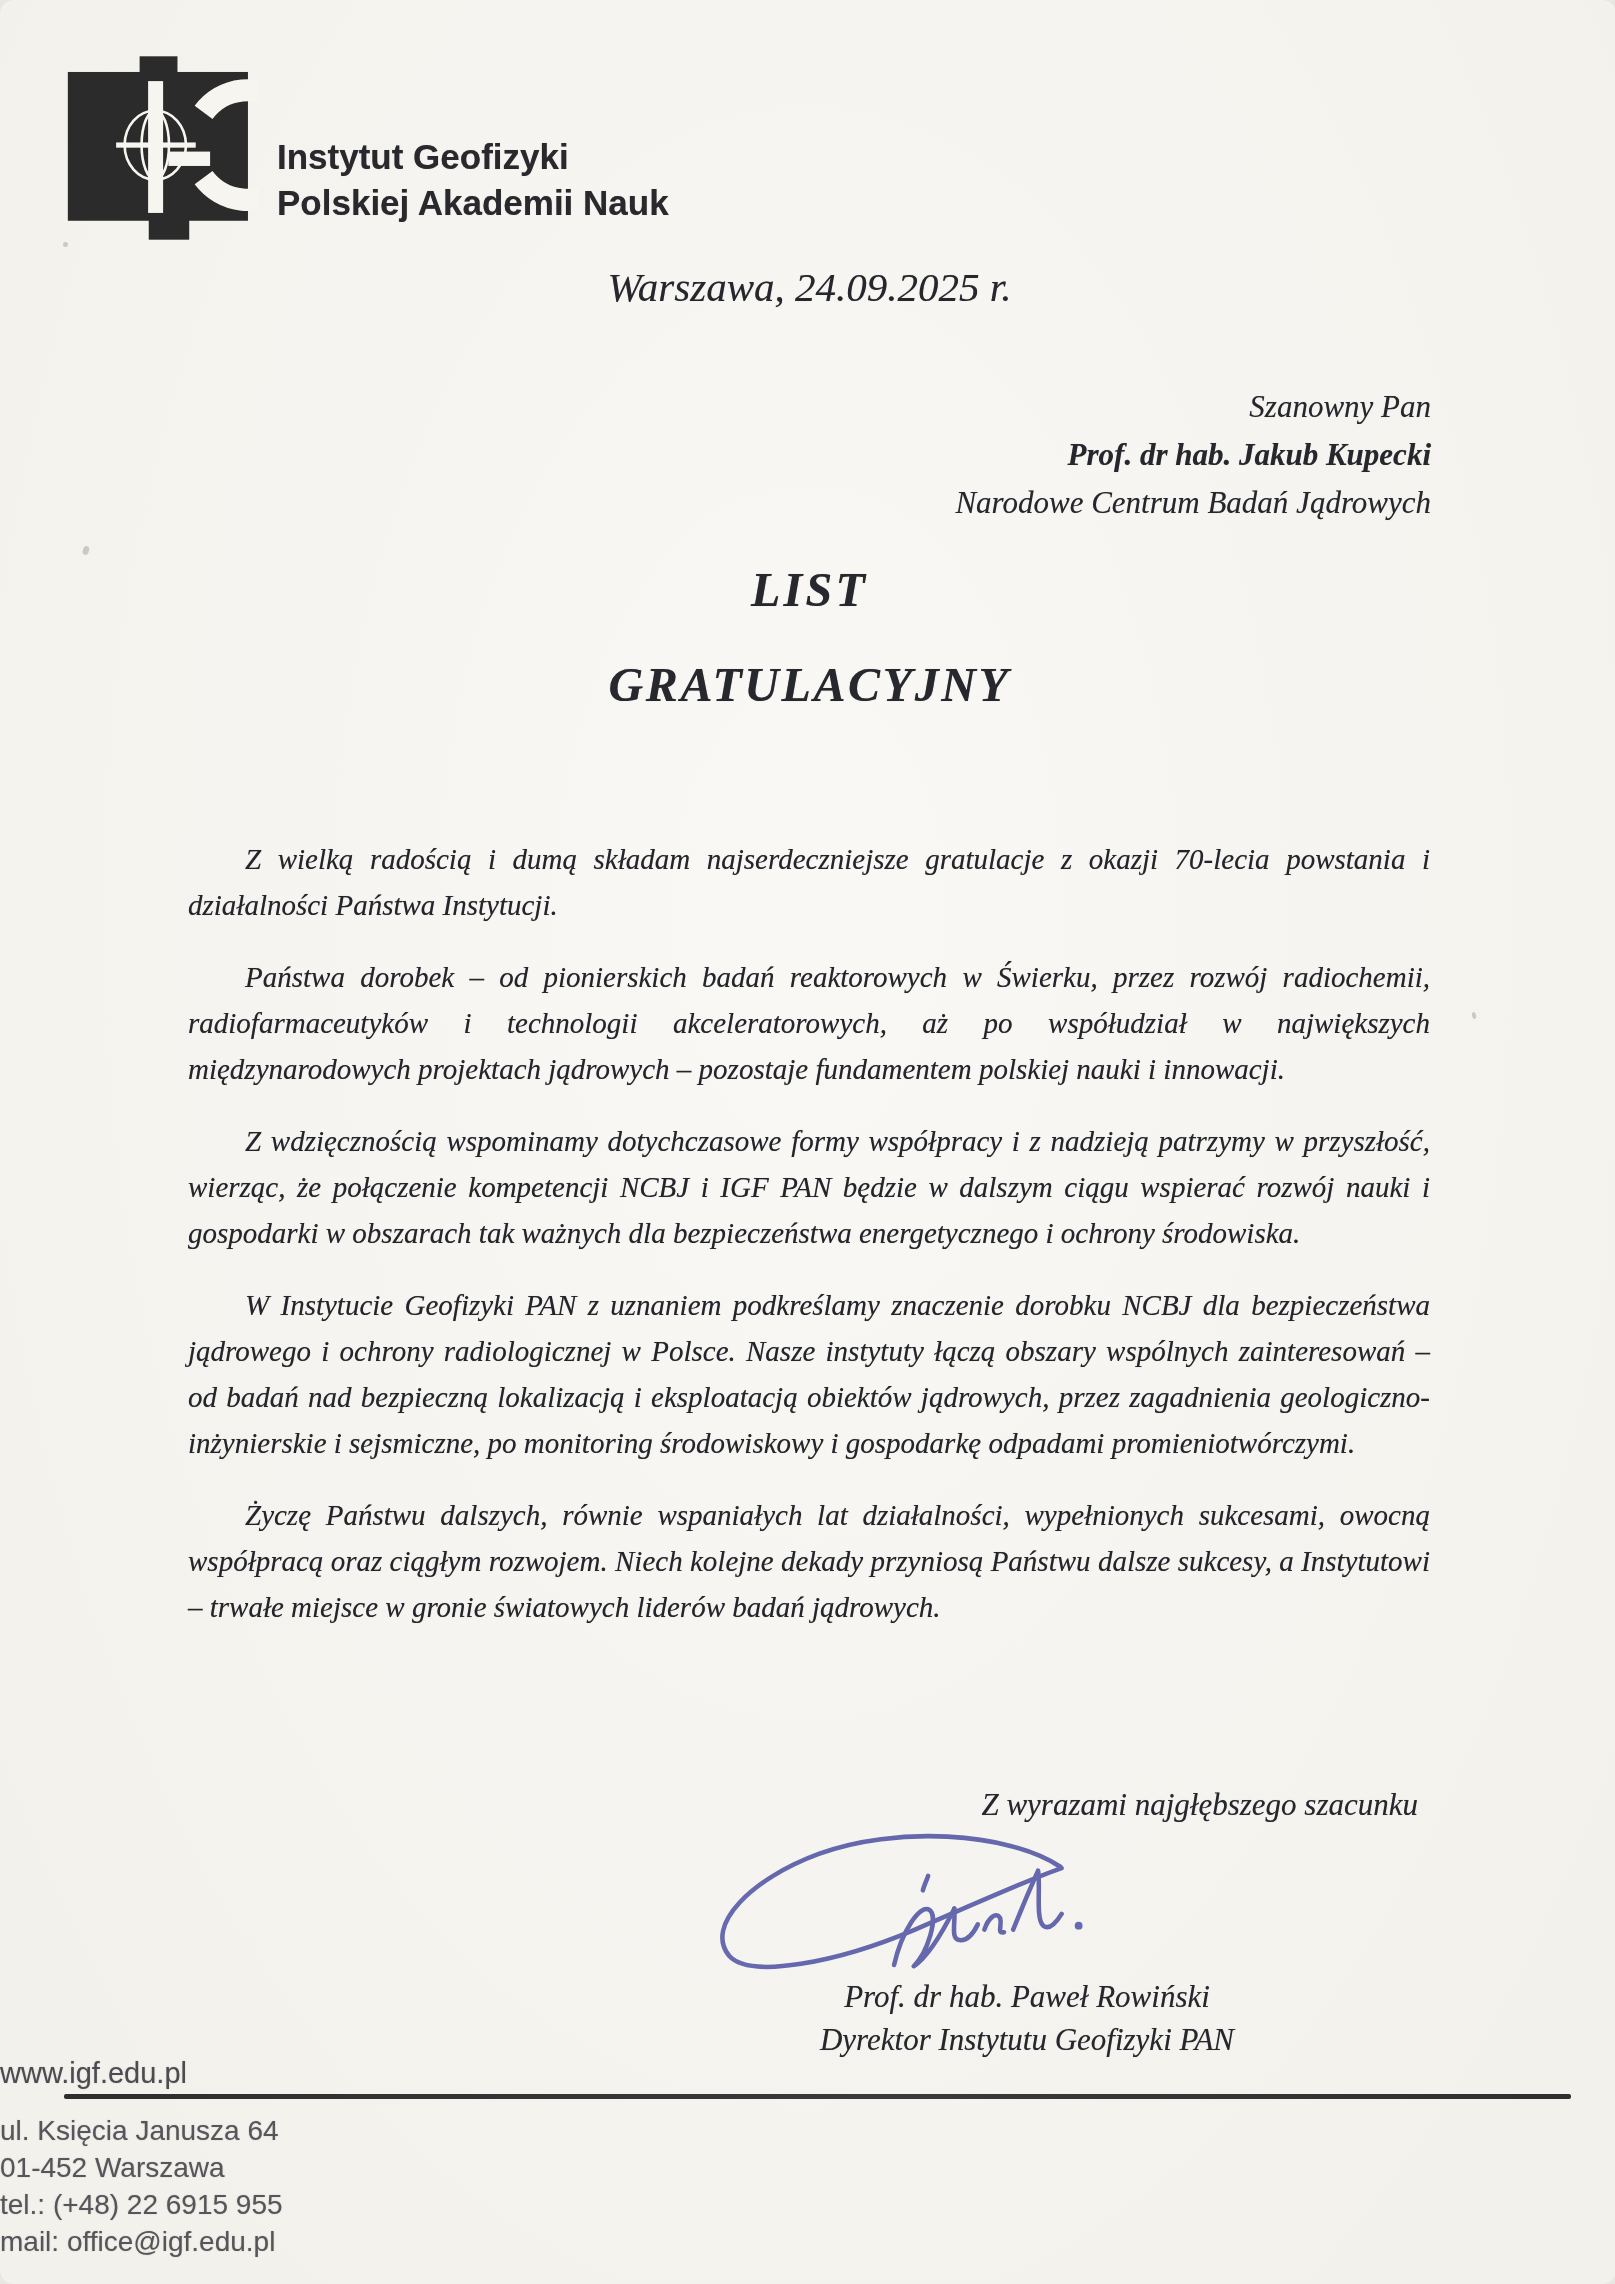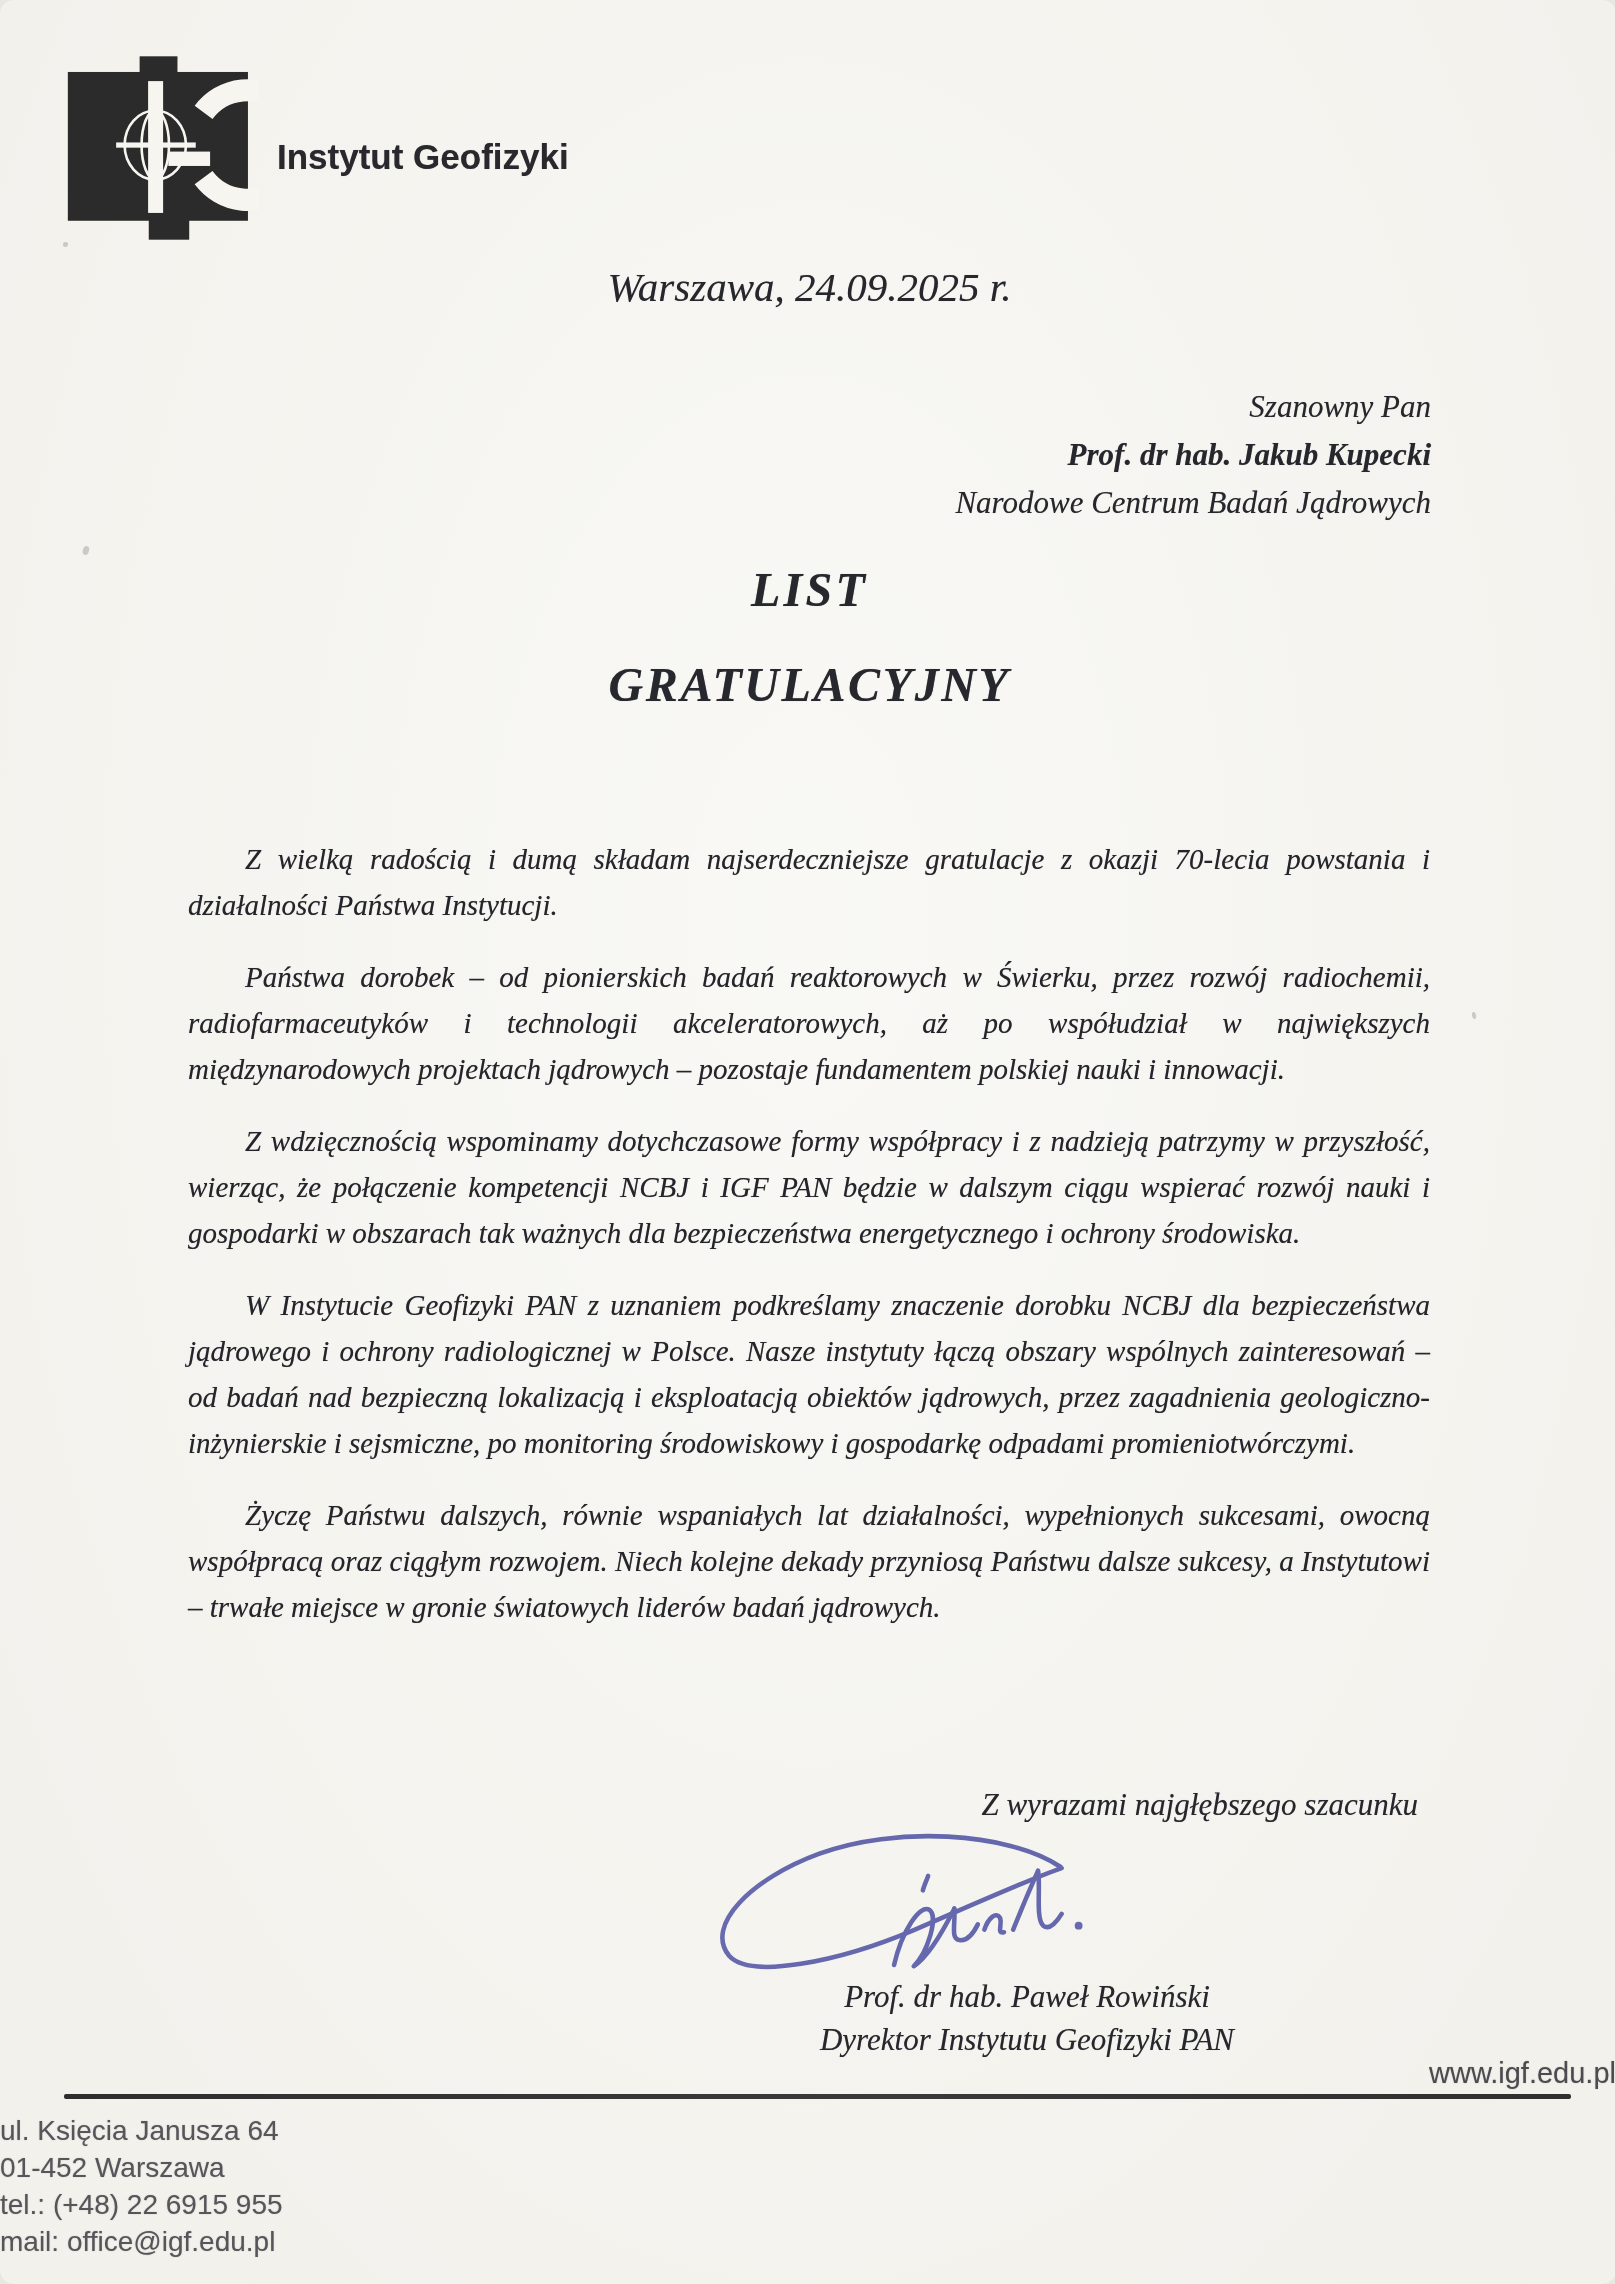--- a/index.html
+++ b/index.html
@@ -59,21 +59,21 @@
   }
   .signature{position:absolute;left:699px;top:1826px;width:432px;height:164px;}
   .signer{
     position:absolute;left:636px;top:1975px;width:782px;
     text-align:center;font-style:italic;font-size:31px;line-height:43px;color:#26262d;
     text-shadow:0 0 0.7px rgba(38,38,45,.4);
   }
   
   .site{
     position:absolute;left:0;top:2057px;width:1616px;
-    text-align:right;
+    text-align:left;
     font-family:"Liberation Sans","DejaVu Sans",sans-serif;
     font-size:29px;color:#4c4c50;
     text-shadow:0 0 1.3px rgba(76,76,80,.35);
   }
   .rule{
     position:absolute;left:64px;top:2094px;width:1507px;height:4.6px;
     background:linear-gradient(90deg,#2e2e2e 0%,#3a3a3a 55%,#2f2f2f 100%);
     border-radius:2px;
   }
   .address{
@@ -101,20 +101,21 @@
       <rect x="132" y="250" width="62" height="33" fill="#2b2b2b"></rect>
       <path d="M 216 188 A 84 84 0 1 0 216 88" stroke="#f6f5f0" stroke-width="34" fill="none"></path>
       <ellipse cx="142" cy="138" rx="47" ry="53" stroke="#f6f5f0" stroke-width="4" fill="none"></ellipse>
       <ellipse cx="142" cy="138" rx="21" ry="53" stroke="#f6f5f0" stroke-width="4" fill="none"></ellipse>
       <rect x="82" y="134" width="122" height="8" fill="#f6f5f0"></rect>
       <rect x="131" y="40" width="23" height="202" fill="#f6f5f0"></rect>
       <rect x="162" y="148" width="64" height="22" fill="#f6f5f0"></rect>
     </svg>
     <div class="org">
       <div>Instytut Geofizyki</div>
+      <div>Polskiej Akademii Nauk</div>
     </div>
   </div>
 
   <div class="dateline">Warszawa, 24.09.2025 r.</div>
 
   <div class="recipient">
     <div>Szanowny Pan</div>
     <div class="bold">Prof. dr hab. Jakub Kupecki</div>
     <div>Narodowe Centrum Badań Jądrowych</div>
   </div>

